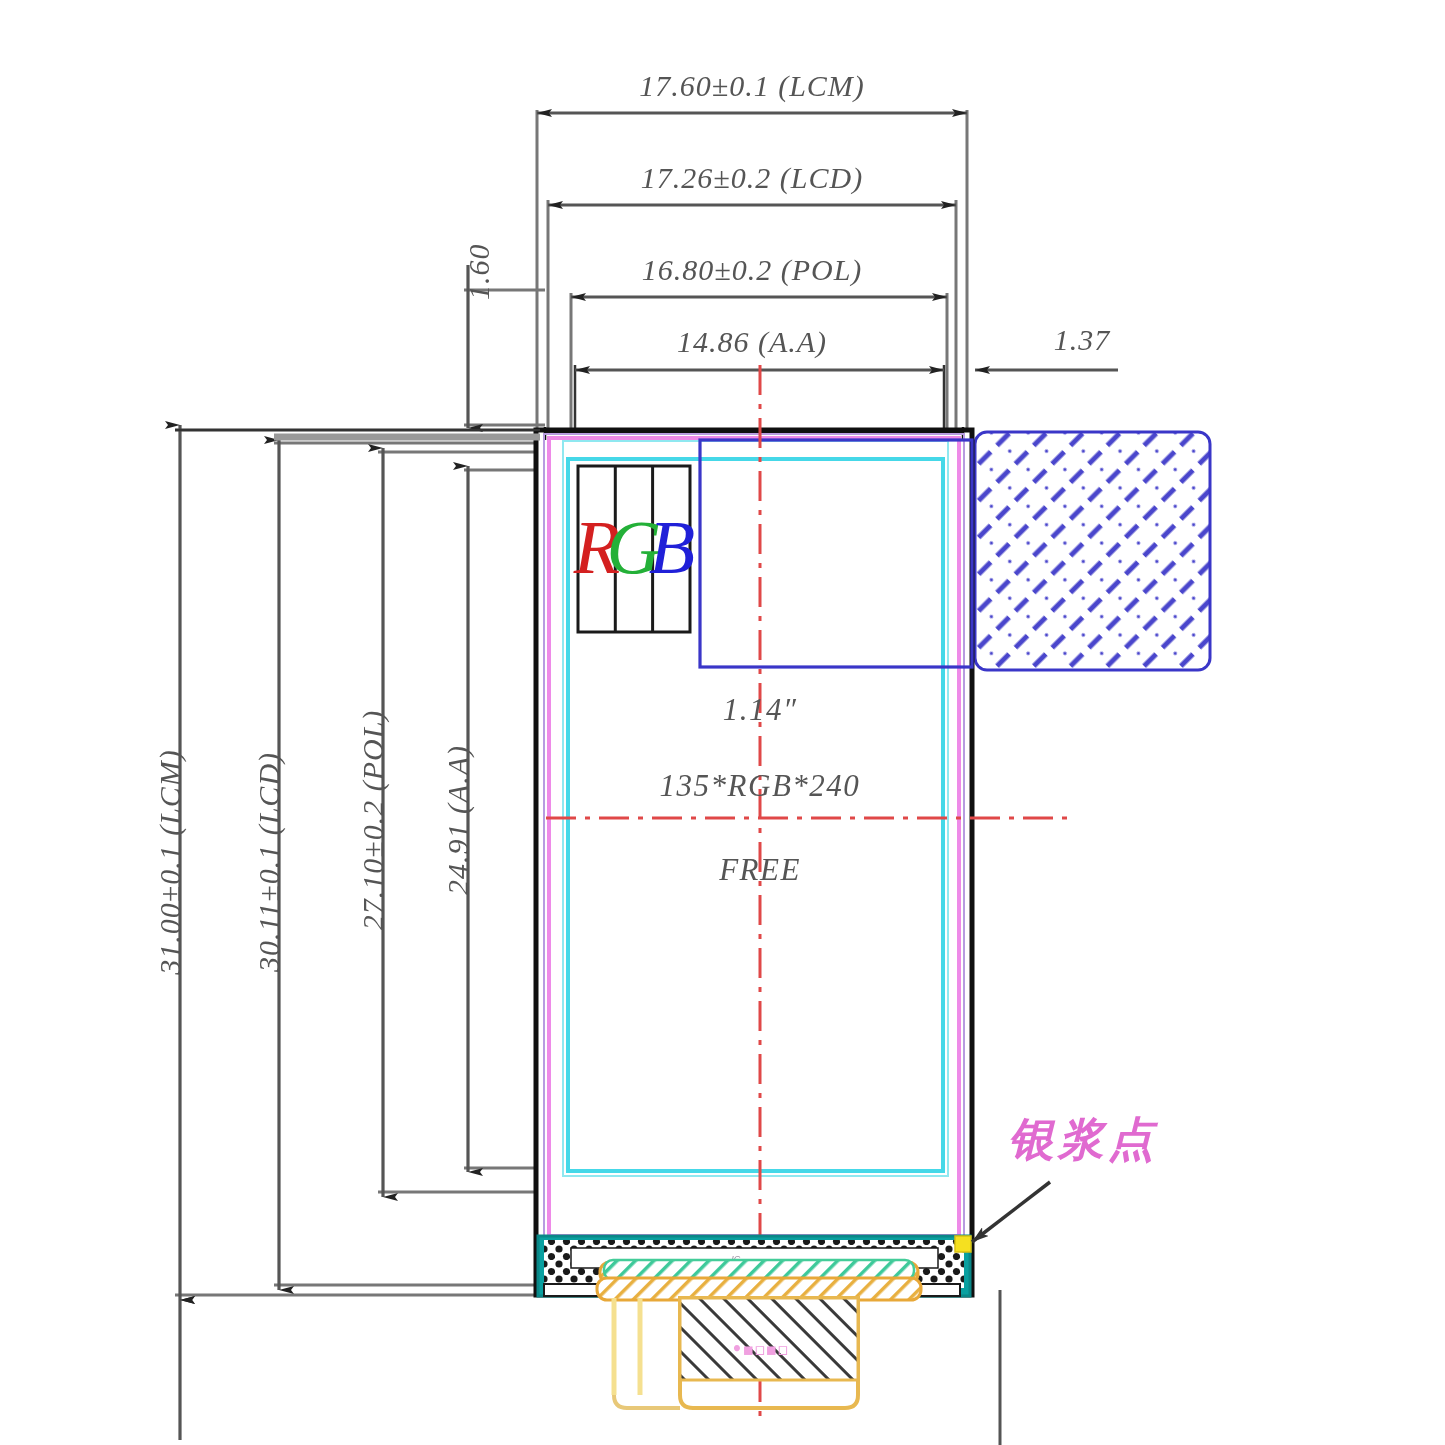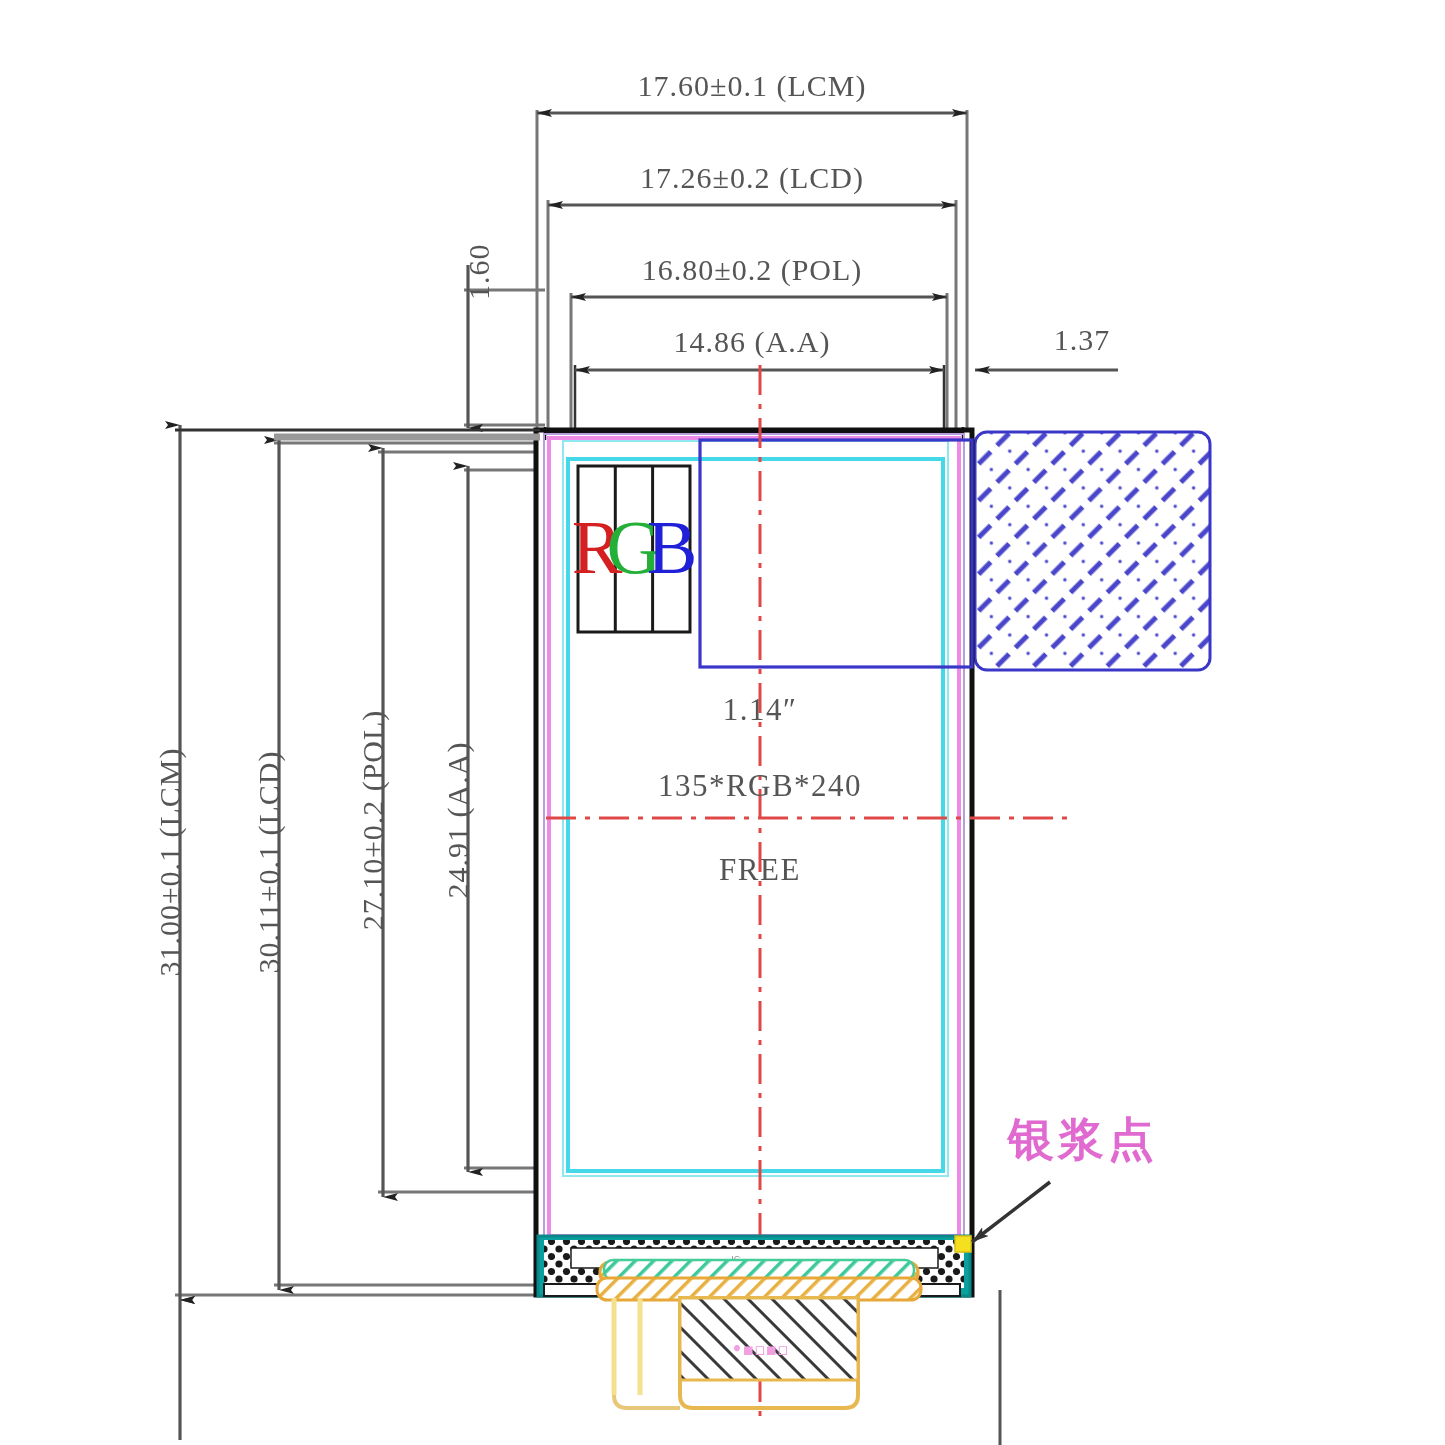--- a/index.html
+++ b/index.html
@@ -1,20 +1,20 @@
 <!DOCTYPE html>
 <html><head>
 <meta charset="utf-8">
 <style>
   html,body{margin:0;padding:0;background:#fff;}
   body{
     font-family:"Liberation Serif", serif;
     width:1445px;height:1445px;position:relative;overflow:hidden;
   }
-  #stage{position:absolute;left:0;top:0;width:1445px;height:1445px;}
+  #stage{position:absolute;left:0;top:0;width:1445px;height:1445px;font-style:italic;}
   svg{position:absolute;left:0;top:0;width:1445px;height:1445px;}
   .dimtext{
     font-family:"Liberation Serif", serif;
     font-size:30px;fill:#555;letter-spacing:1px;
     user-select:none;
   }
   .dimtext-v{
     font-family:"Liberation Serif", serif;
     font-size:30px;fill:#555;letter-spacing:1px;
   }

